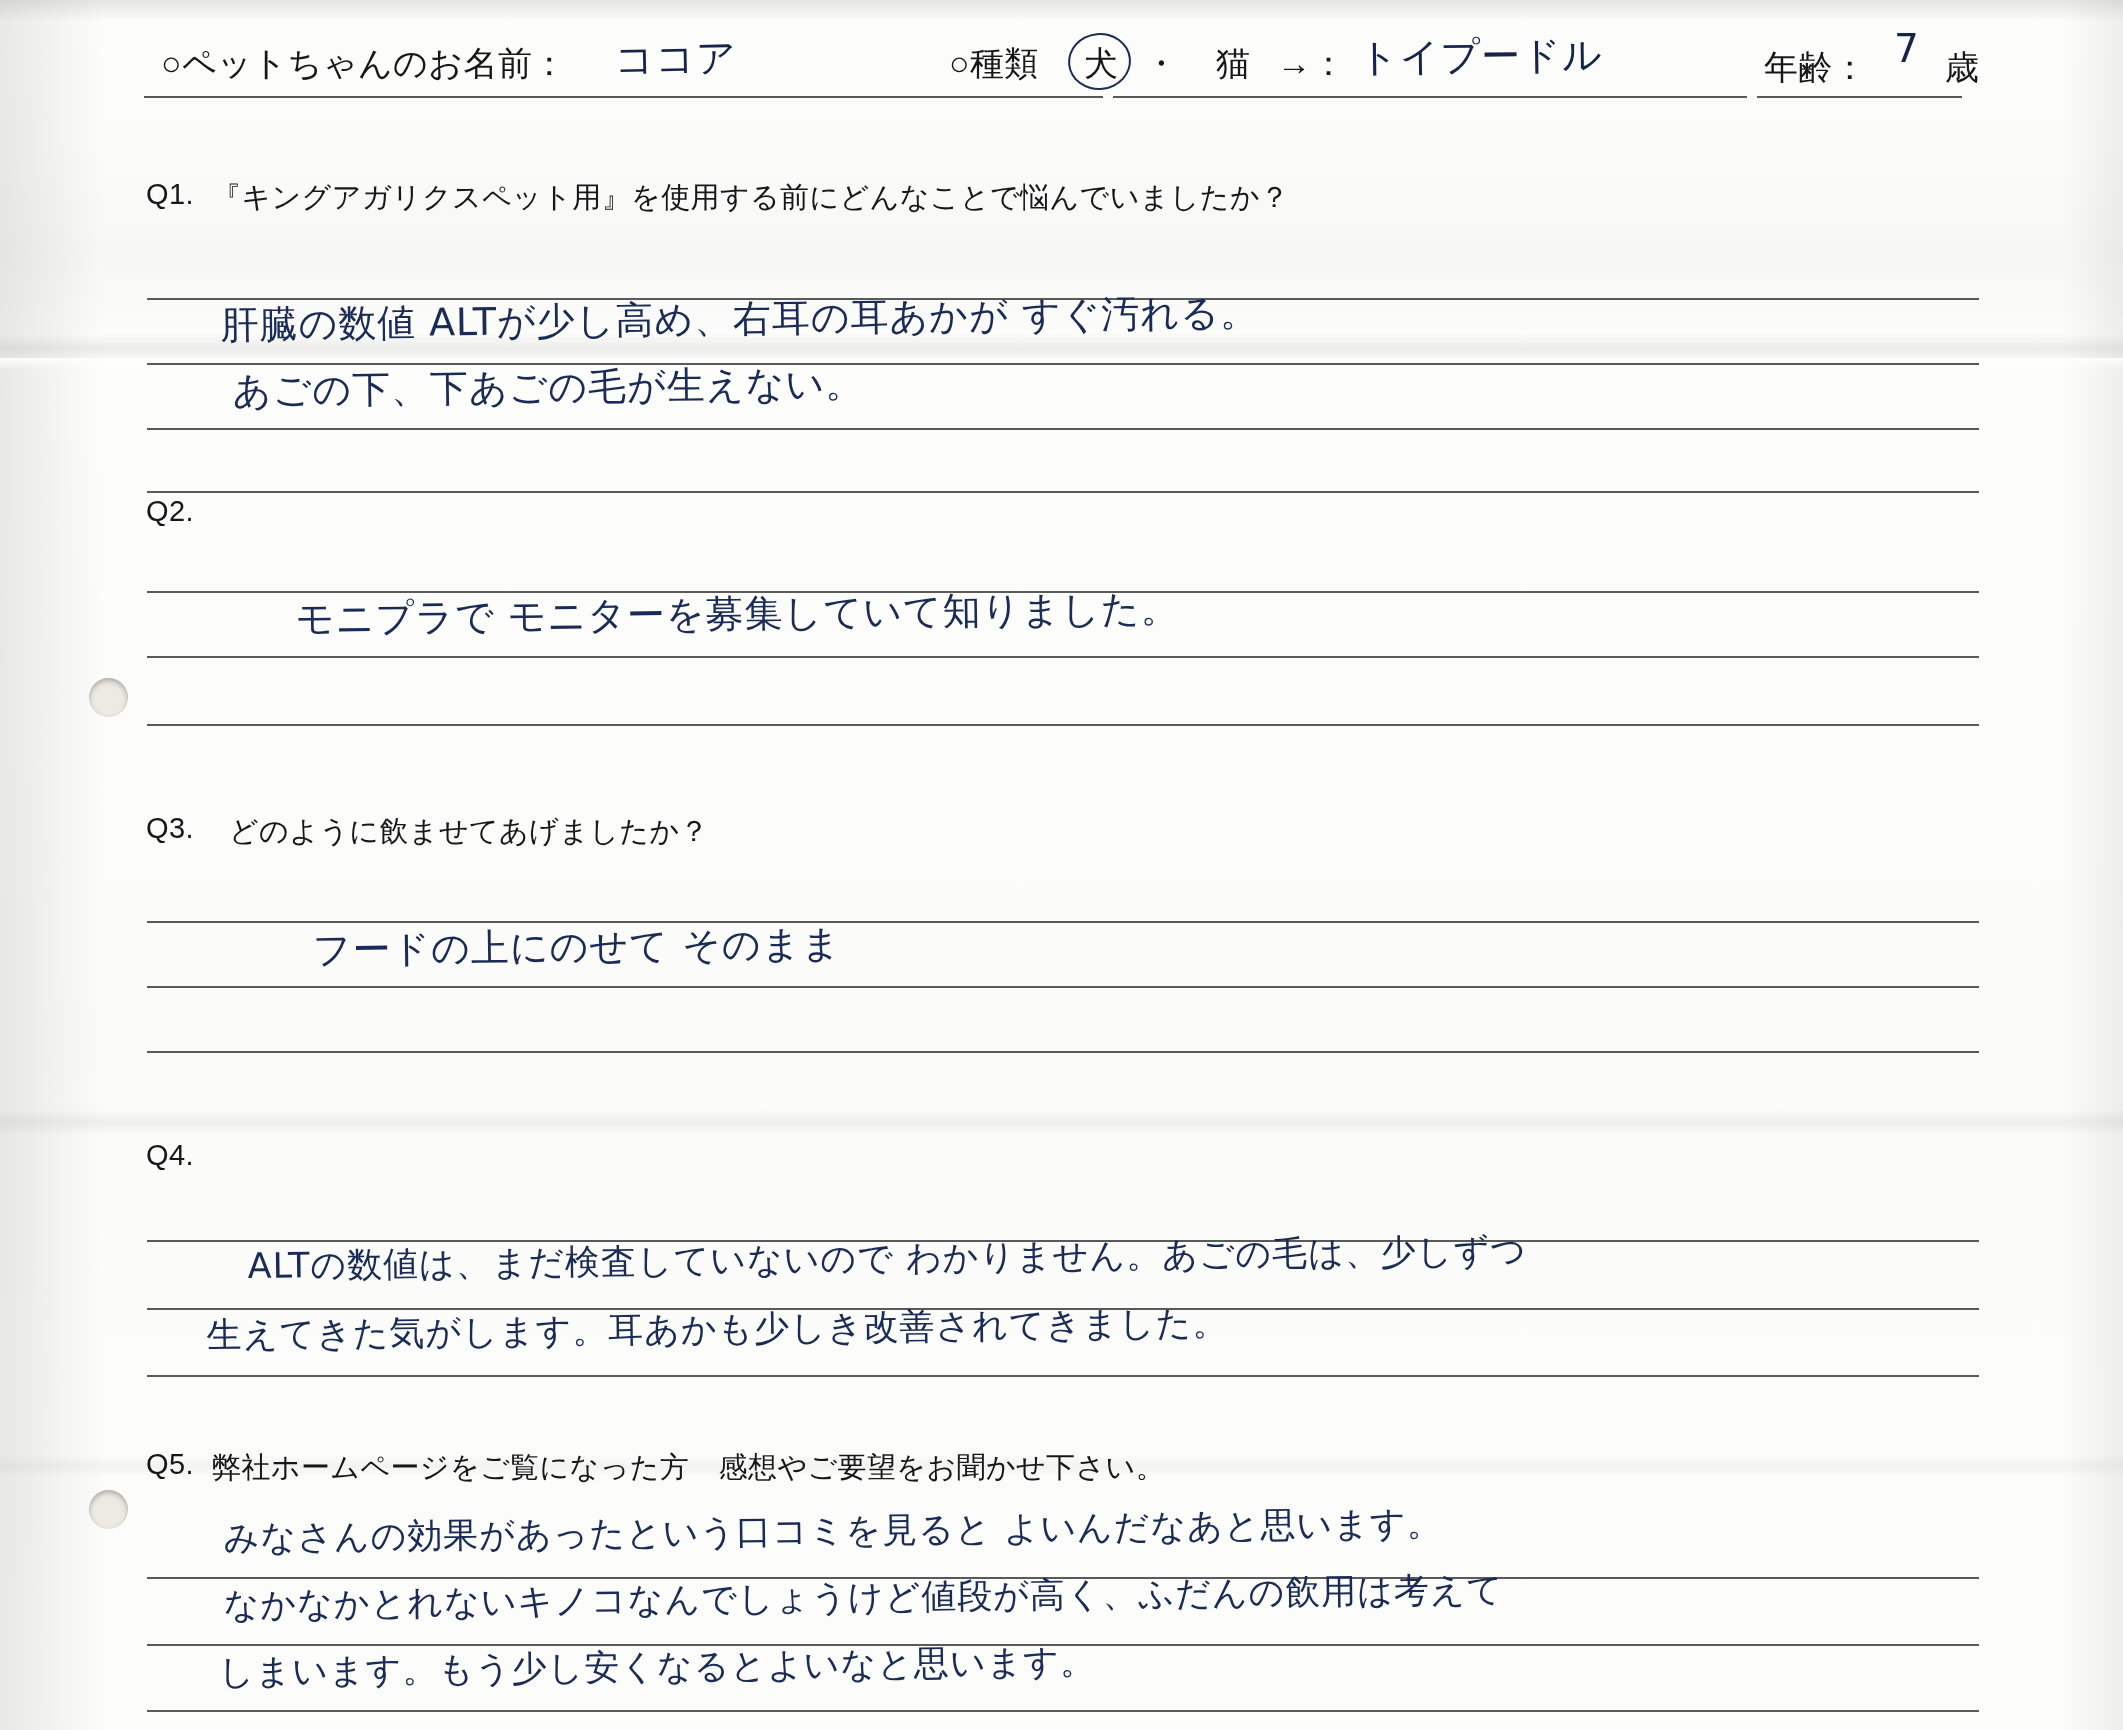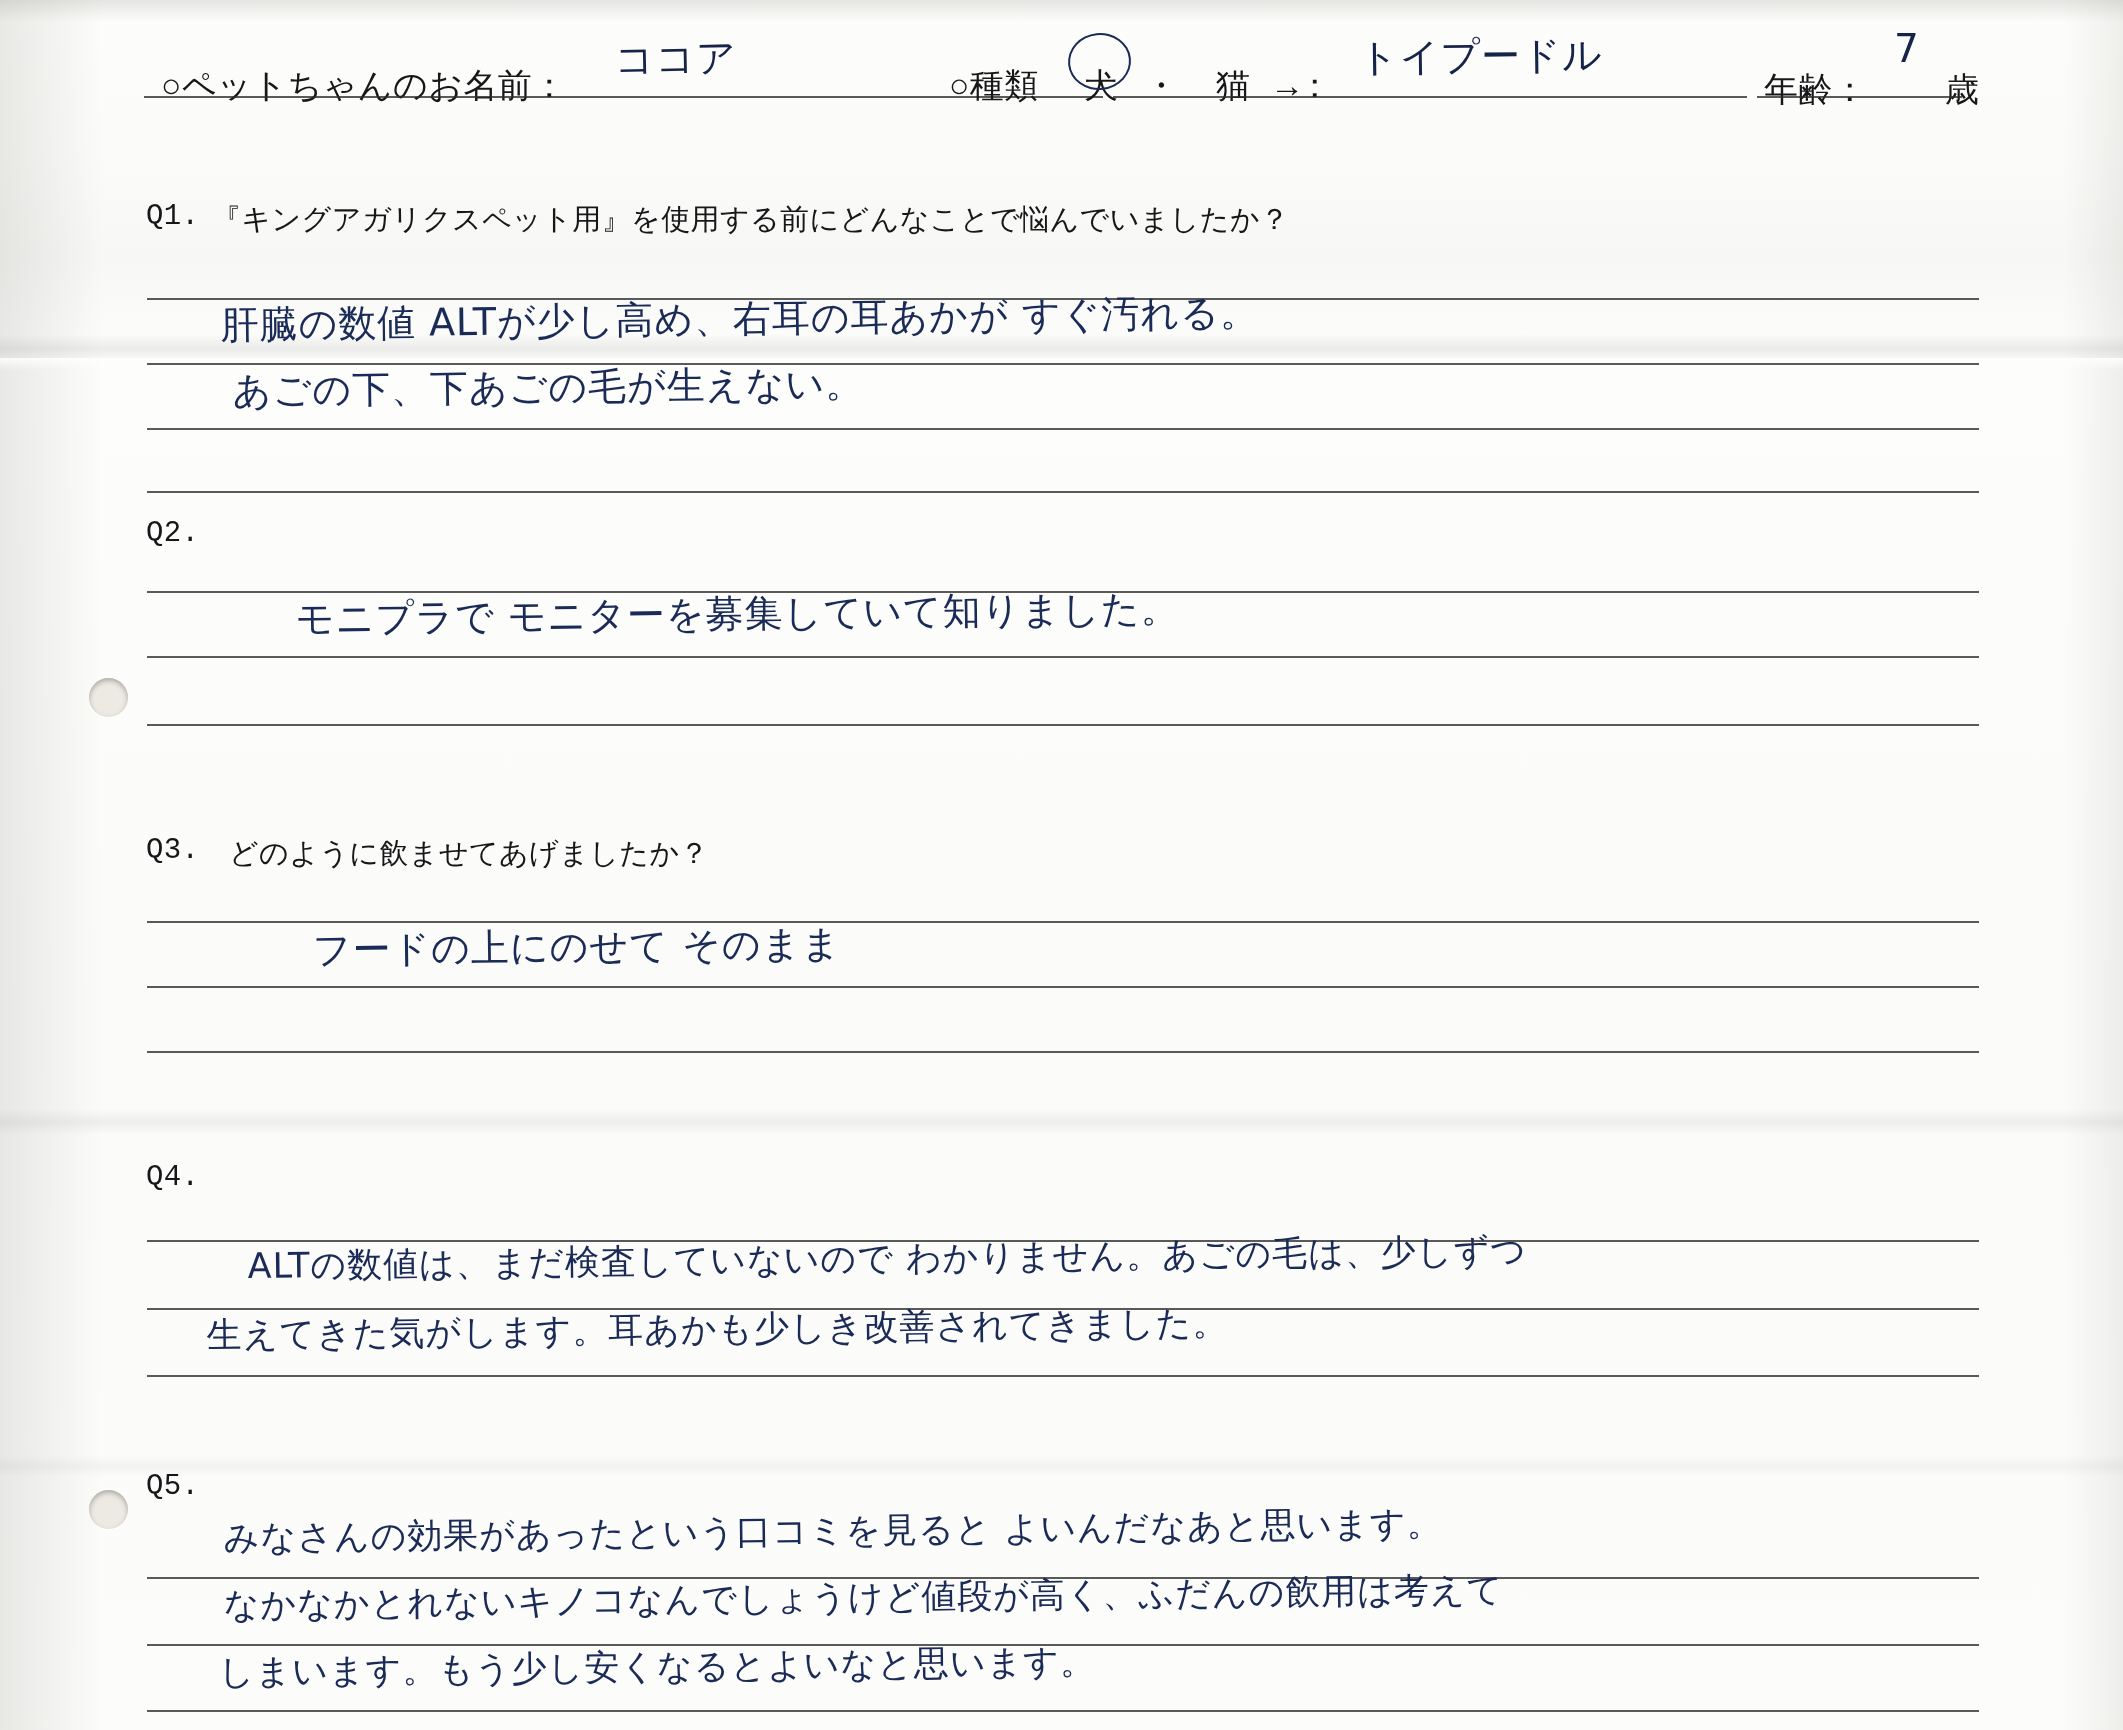--- a/index.html
+++ b/index.html
@@ -44,25 +44,24 @@
     border-radius: 50%;
     background: #eceae3;
     box-shadow: inset 0 2.6px 5.1px rgba(90,90,85,0.45), 0 0.9px 0 rgba(255,255,255,0.7);
   }
   .punch.p1 { left: 89px; top: 678px; }
   .punch.p2 { left: 89px; top: 1490px; }
 
   
   .printed {
     position: absolute;
-    font-family: Liberation Mono, monospace;
+    font-family: Liberation Sans, sans-serif;
     color: #17171a;
     white-space: nowrap;
     letter-spacing: 0.4px;
-    margin-top: 22px;
   }
   .hdr { font-size: 34px; }
   .q   { font-size: 29px; }
 
   
   .rule {
     position: absolute;
     height: 1.7px;
     background: #2b2b2b;
     opacity: 0.78;
@@ -155,20 +154,21 @@
   <div class="printed q" style="left:146px; top:1139px;">Q4.</div>
 
   <div class="rule" style="left:147px; top:1240px; width:1832px;"></div>
   <div class="rule" style="left:147px; top:1308px; width:1832px;"></div>
   <div class="rule" style="left:147px; top:1375px; width:1832px;"></div>
 
   <div class="hand blue skew2" style="left:248px; top:1243px; font-size:35px;">ALTの数値は、まだ検査していないので わかりません。あごの毛は、少しずつ</div>
   <div class="hand blue skew2" style="left:207px; top:1312px; font-size:35px;">生えてきた気がします。耳あかも少しき改善されてきました。</div>
 
   <div class="printed q" style="left:146px; top:1448px;">Q5.</div>
+  <div class="printed q" style="left:212px; top:1448px;">弊社ホームページをご覧になった方　感想やご要望をお聞かせ下さい。</div>
 
   <div class="rule" style="left:147px; top:1577px; width:1832px;"></div>
   <div class="rule" style="left:147px; top:1644px; width:1832px;"></div>
   <div class="rule" style="left:147px; top:1710px; width:1832px;"></div>
 
   <div class="hand blue skew2" style="left:224px; top:1515px; font-size:35px;">みなさんの効果があったという口コミを見ると よいんだなあと思います。</div>
   <div class="hand blue skew2" style="left:224px; top:1582px; font-size:35px;">なかなかとれないキノコなんでしょうけど値段が高く、ふだんの飲用は考えて</div>
   <div class="hand blue skew2" style="left:219px; top:1649px; font-size:35px;">しまいます。もう少し安くなるとよいなと思います。</div>
 </div>
 

